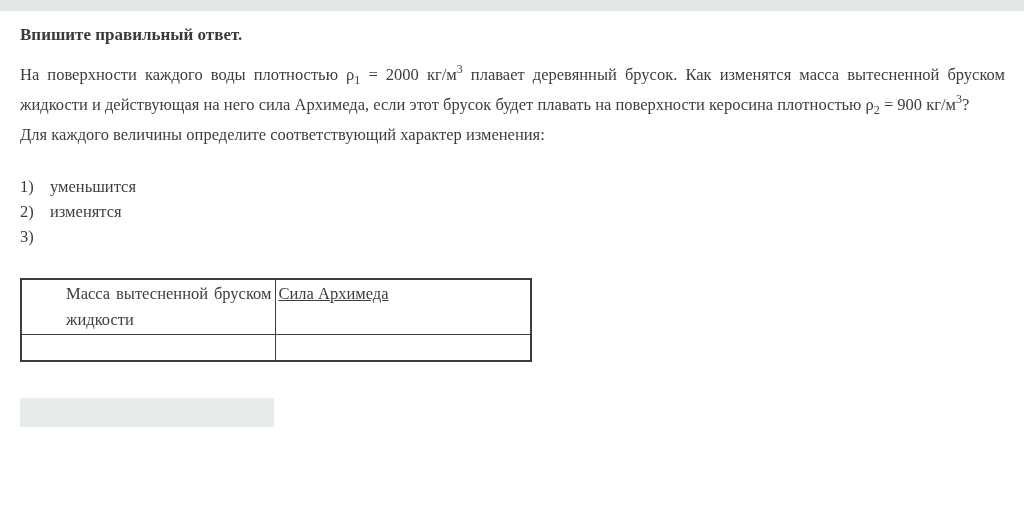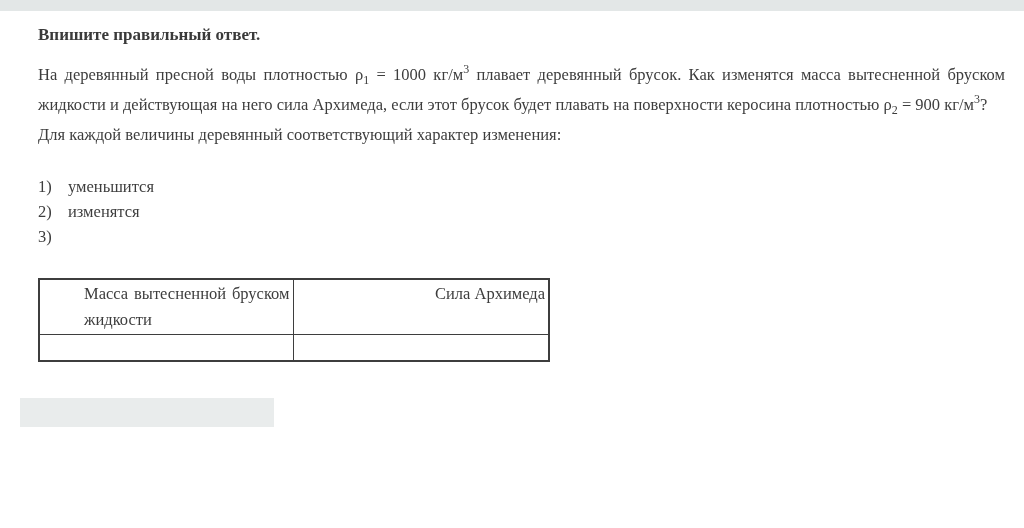--- a/index.html
+++ b/index.html
@@ -12,21 +12,20 @@
     color: #3d3d3d;
   }
   .topbar {
     width: 100%; height: 11px;
     background: #e3e7e7;
   }
   .content {
     padding: 0 19px 0 20px;
     font-size: 16.5px;
     line-height: 30px;
-    margin-left: 18px;
   }
   .title {
     margin: 12px 0 0 0;
     font-size: 17px;
     line-height: 24px;
     font-weight: bold;
     color: #3a3a3a;
   }
   .problem {
     margin: 13px 0 0 0;
@@ -55,21 +54,21 @@
   }
   .answer-table td {
     border: 1px solid #3e3e3e;
     vertical-align: top;
     padding: 1px 3px 1px 3px;
     font-size: 16.5px;
     line-height: 26px;
     font-weight: normal;
   }
   .answer-table .col-1 { width: 254px; text-align: justify; padding-left: 44px; }
-  .answer-table .col-2 { width: 256px; text-align: right; }
+  .answer-table .col-2 { width: 256px; text-align: left; text-decoration: underline; }
   .answer-table .answer-row td { height: 26px; padding: 0 3px; }
   .answer-box {
     display: block;
     margin: 36px 0 0 20px;
     width: 254px; height: 29px;
     background: #e9ecec;
     border: none;
     outline: none;
     font-family: "Liberation Serif", "DejaVu Serif", serif;
     font-size: 16px;
@@ -79,23 +78,23 @@
 </style>
 </head>
 <body>
 
 <div class="topbar"></div>
 
 <div class="content">
 
   <h1 class="title">Впишите правильный ответ.</h1>
 
-  <p class="problem"><span>На деревянный пресной воды плотностью ρ</span><sub>1</sub><span> = 1000 кг/м</span><sup>3</sup><span> плавает деревянный брусок. Как изменятся масса вытесненной бруском жидкости и действующая на него сила Архимеда, если этот брусок будет плавать на поверхности керосина плотностью ρ</span><sub>2</sub><span> = 900 кг/м</span><sup>3</sup><span>?</span></p>
+  <p class="problem"><span>На поверхности каждого воды плотностью ρ</span><sub>1</sub><span> = 2000 кг/м</span><sup>3</sup><span> плавает деревянный брусок. Как изменятся масса вытесненной бруском жидкости и действующая на него сила Архимеда, если этот брусок будет плавать на поверхности керосина плотностью ρ</span><sub>2</sub><span> = 900 кг/м</span><sup>3</sup><span>?</span></p>
 
-  <p class="instruction">Для каждой величины деревянный соответствующий характер изменения:</p>
+  <p class="instruction">Для каждого величины определите соответствующий характер изменения:</p>
 
   <div class="options">
     <div class="option-row">
       <span class="option-num">1)</span>
       <span class="option-label">уменьшится</span>
     </div>
     <div class="option-row">
       <span class="option-num">2)</span>
       <span class="option-label">изменятся</span>
     </div>

